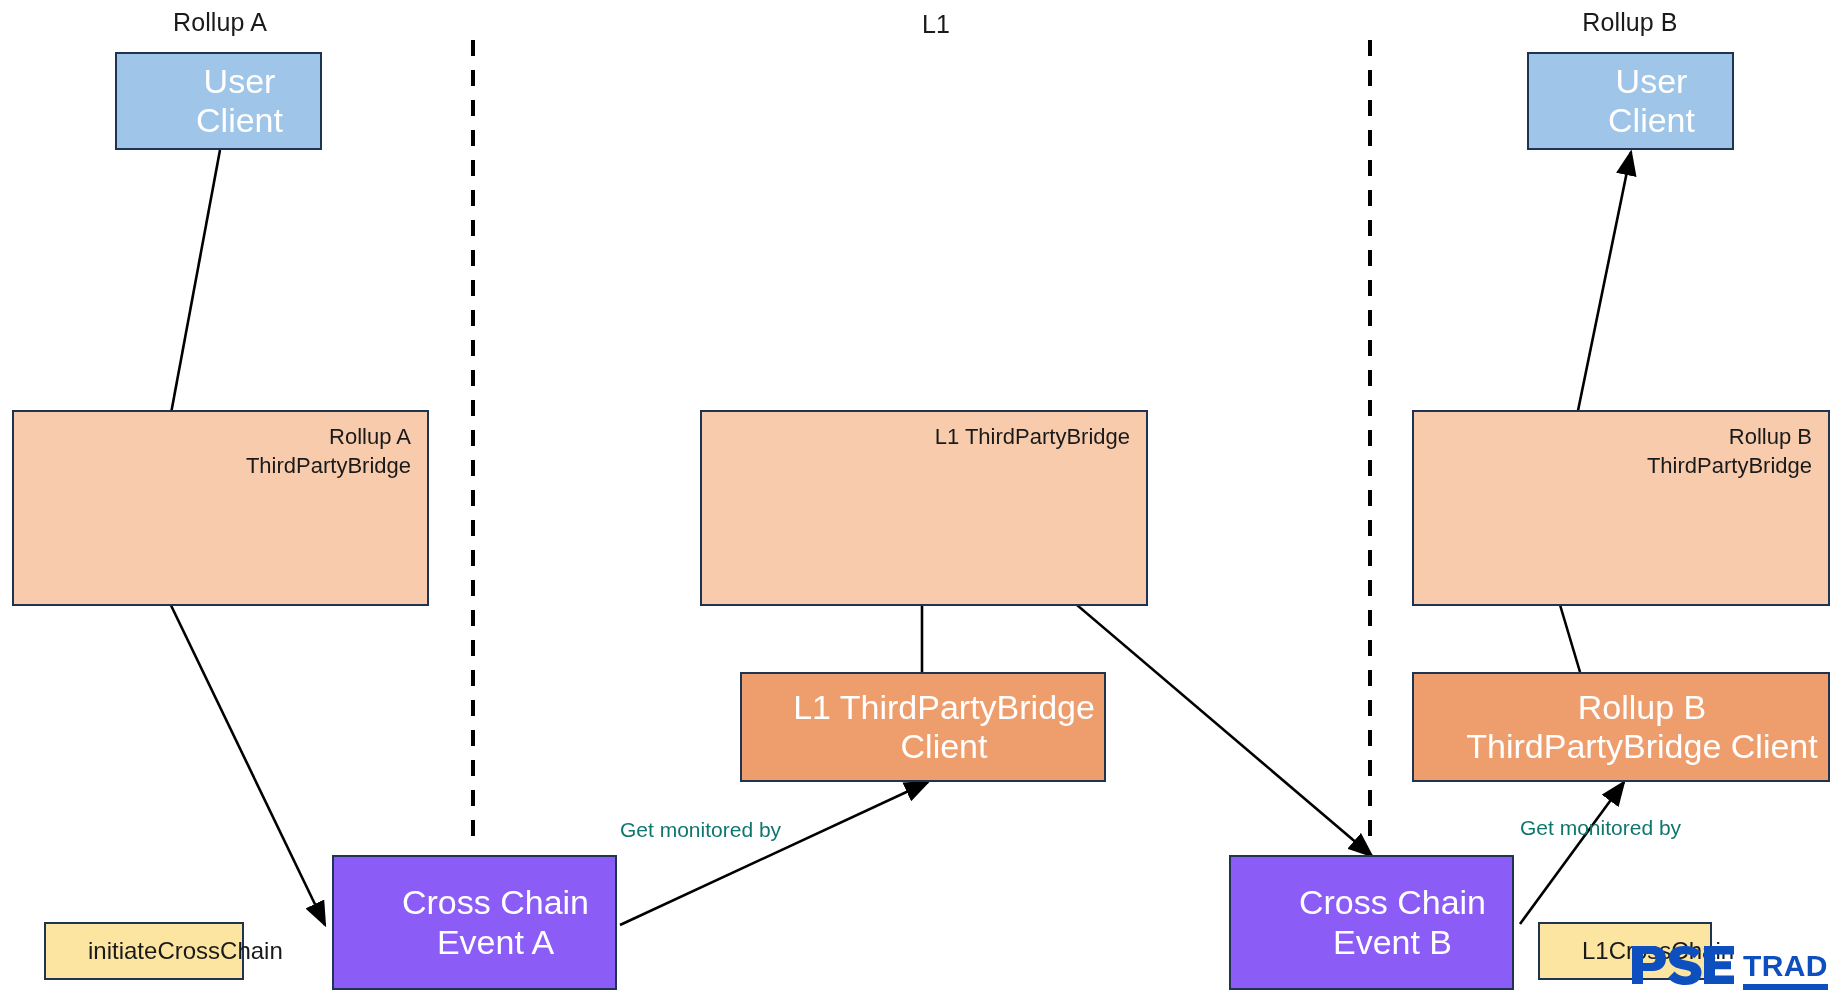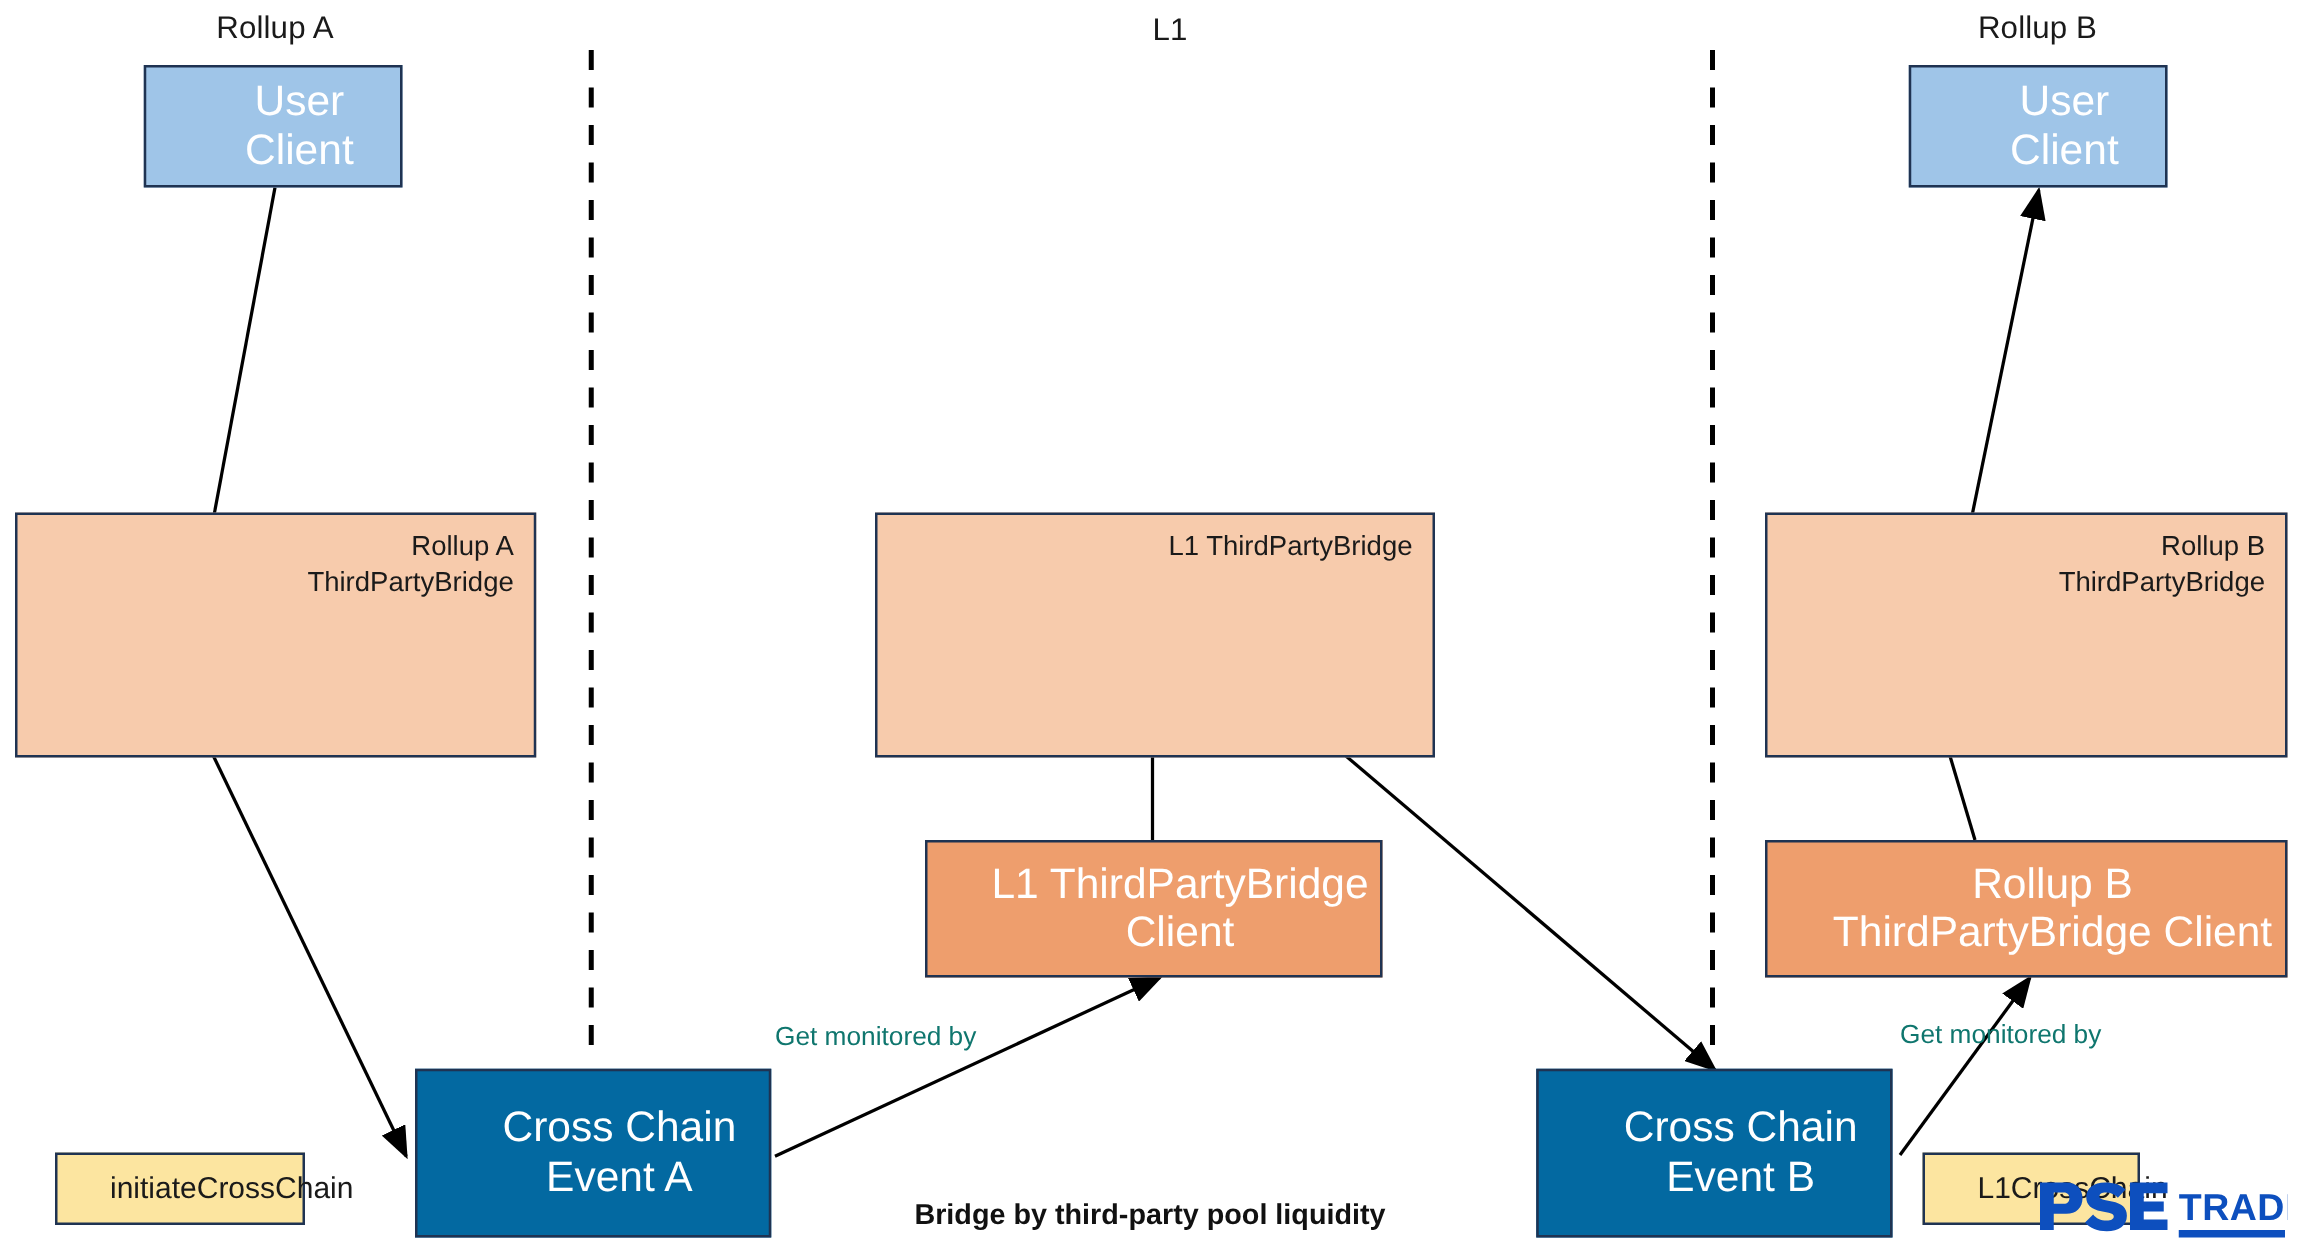--- a/index.html
+++ b/index.html
@@ -67,21 +67,21 @@
     background: #FCE5A0;
     color: #1a1a1a;
     font-size: 24px;
   }
   .node-bridgeclient {
     background: #EE9E6D;
     color: #ffffff;
     font-size: 34px;
   }
   .node-event {
-    background: #0369a1;
+    background: #8b5cf6;
     color: #ffffff;
     font-size: 34px;
   }
   .edge-label {
     position: absolute;
     font-size: 21px;
     color: #0f766e;
     white-space: nowrap;
   }
   .caption {
@@ -186,21 +186,20 @@
   </div>
 
   <div class="node node-event" style="left:1229px; top:855px; width:285px; height:135px;">
     <span class="node-label">Cross Chain
 Event B</span>
   </div>
 
   <div class="edge-label" style="left:620px; top:818px;">Get monitored by</div>
   <div class="edge-label" style="left:1520px; top:816px;">Get monitored by</div>
 
-  <div class="caption" style="left:660px; top:958px; width:520px;">Bridge by third-party pool liquidity</div>
 
   <svg id="brand-logo" viewBox="0 0 200 58" width="200" height="58">
 
     <g fill="#0D4FBE">
 
       <path d="M2,6 L2,44 L13,44 L13,31 L23,31 C31,31 36,26 36,18.5
                C36,11 31,6 23,6 Z M13,14 L21,14 C24,14 25.5,15.8 25.5,18.5
                C25.5,21.2 24,23 21,23 L13,23 Z"></path>
 
       <path d="M54,6 C45,6 39,10.5 39,17.8 C39,24 43,27.4 51,29 L57,30.2

